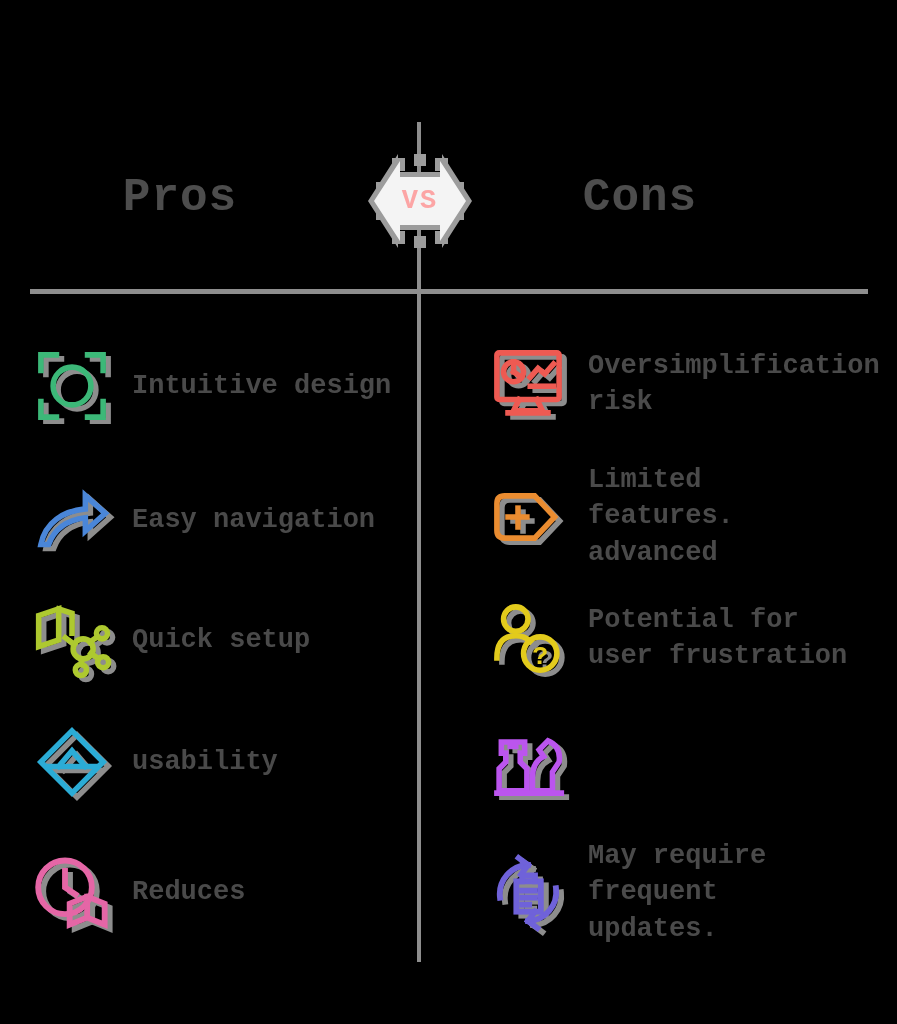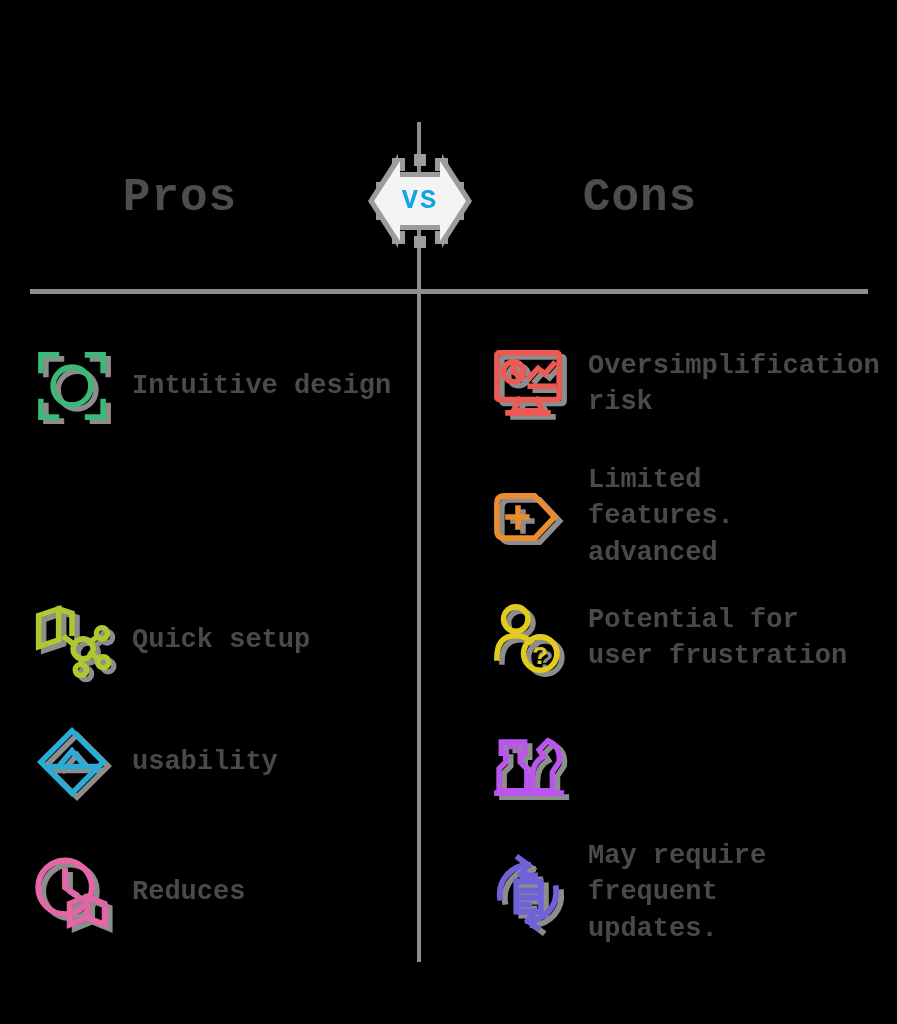--- a/index.html
+++ b/index.html
@@ -14,21 +14,21 @@
     position:absolute;top:172px;width:320px;text-align:center;
     font-size:46px;font-weight:bold;color:#4d4d4d;letter-spacing:1px;
   }
   .col-header.pros{left:20px;}
   .col-header.cons{left:480px;text-align:center;}
   .badge{position:absolute;left:364px;top:146px;width:112px;height:110px;}
   .badge svg{position:absolute;left:0;top:0;}
   .badge-label{
     position:absolute;left:0;top:0;width:112px;height:110px;
     display:flex;align-items:center;justify-content:center;
-    font-size:27px;font-weight:600;color:#0ea5e9;letter-spacing:2px;
+    font-size:27px;font-weight:600;color:#fca5a5;letter-spacing:2px;
   }
   .item{position:absolute;display:flex;align-items:center;gap:18px;}
   .item.left{left:30px;justify-content:center;}
   .item.right{left:486px;}
   .icon{width:84px;flex:0 0 84px;display:flex;justify-content:center;align-items:center;}
   .icon svg{filter:drop-shadow(5px 4px 0 #8d8d8d);}
   .icon svg *{stroke:currentColor;fill:none;stroke-width:5;stroke-linecap:square;stroke-linejoin:miter;}
   .icon svg .fillchar{fill:currentColor;stroke:none;}
   .label{font-size:27px;font-weight:bold;color:#4a4a4a;line-height:1.35;white-space:nowrap;}
 </style>
@@ -71,20 +71,30 @@
         <path d="M8 50 V64 H22"></path>
           <path d="M64 50 V64 H50"></path>
         <circle cx="36" cy="36" r="17"></circle>
       </svg>
     </div>
     <div class="label">
       <div>Intuitive design</div>
     </div>
   </div>
 
+  <div class="item left" style="top:480px">
+    <div class="icon">
+      <svg width="80" height="80" viewBox="0 0 72 72" color="#4a86d8">
+        <path d="M8 58 C12 38 28 28 48 26 L48 14 L66 30 L48 46 L48 34 C32 36 20 44 15 58 Z"></path>
+      </svg>
+    </div>
+    <div class="label">
+      <div>Easy navigation</div>
+    </div>
+  </div>
 
   <div class="item left" style="top:600px">
     <div class="icon">
       <svg width="80" height="80" viewBox="0 0 72 72" color="#aec92f">
         <path d="M6 14 L24 8 V36 L6 42 Z"></path>
           <path d="M24 8 L36 12 V30"></path>
         <circle cx="46" cy="44" r="9"></circle>
         <circle cx="63" cy="30" r="5"></circle>
           <circle cx="64" cy="56" r="5"></circle>
           <circle cx="44" cy="63" r="5"></circle>

